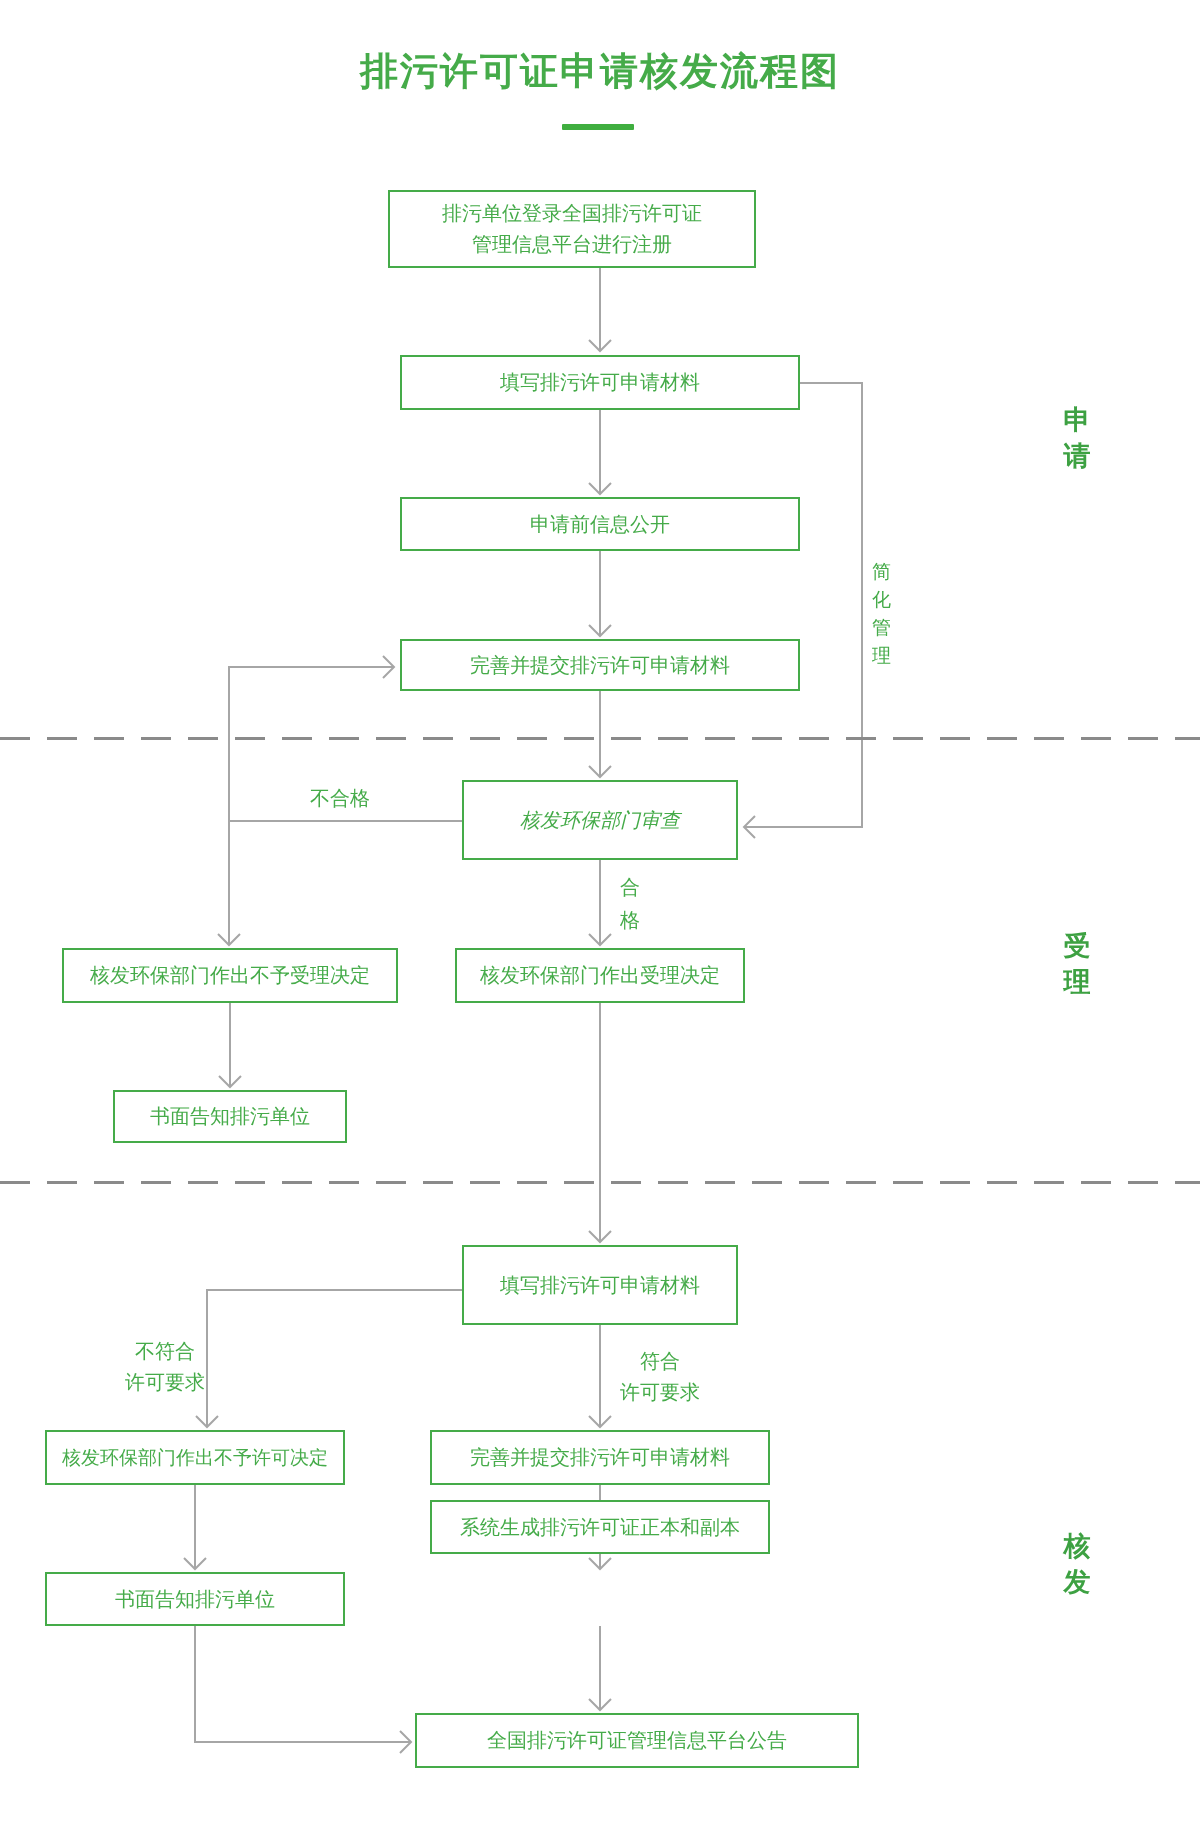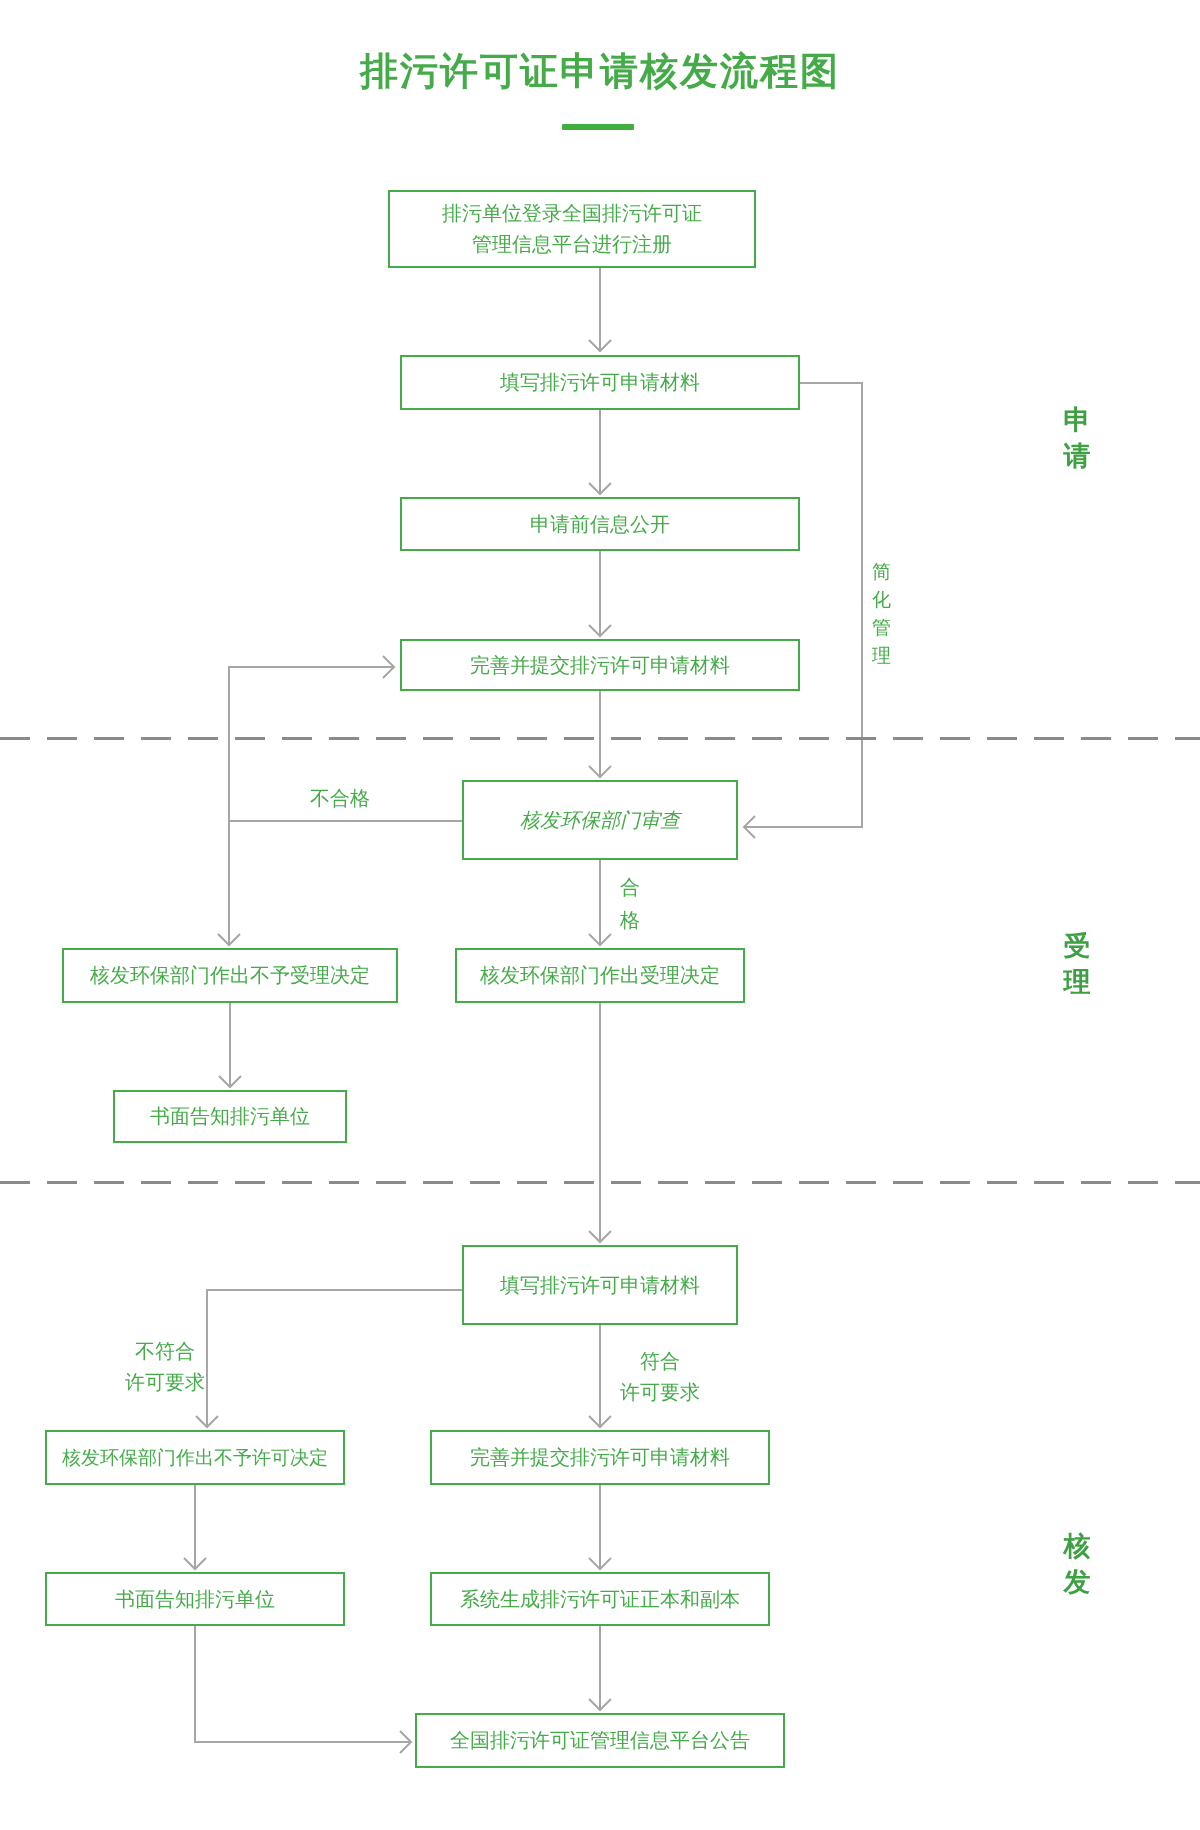--- a/index.html
+++ b/index.html
@@ -117,22 +117,22 @@
 
   <div class="node" style="left:462px; top:780px; width:276px; height:80px;font-style:italic;">核发环保部门审查</div>
   <div class="node" style="left:62px;  top:948px; width:336px; height:55px;">核发环保部门作出不予受理决定</div>
   <div class="node" style="left:455px; top:948px; width:290px; height:55px;">核发环保部门作出受理决定</div>
   <div class="node" style="left:113px; top:1090px; width:234px; height:53px;">书面告知排污单位</div>
 
   <div class="node" style="left:462px; top:1245px; width:276px; height:80px;">填写排污许可申请材料</div>
   <div class="node" style="left:45px;  top:1430px; width:300px; height:55px; font-size:19px;">核发环保部门作出不予许可决定</div>
   <div class="node" style="left:430px; top:1430px; width:340px; height:55px;">完善并提交排污许可申请材料</div>
   <div class="node" style="left:45px;  top:1572px; width:300px; height:54px;">书面告知排污单位</div>
-  <div class="node" style="left:430px; top:1572px; width:340px; height:54px;">系统生成排污许可证正本和副本</div>
-  <div class="node" style="left:415px; top:1713px; width:370px; height:55px;">全国排污许可证管理信息平台公告</div>
+  <div class="node" style="left:430px; top:1500px; width:340px; height:54px;">系统生成排污许可证正本和副本</div>
+  <div class="node" style="left:415px; top:1713px; width:444px; height:55px;">全国排污许可证管理信息平台公告</div>
 
   <div class="edge-label" style="left:872px; top:557px; line-height:28px; font-size:19px;">简
 化
 管
 理</div>
   <div class="edge-label" style="left:290px; top:785px; width:100px; text-align:center;">不合格</div>
   <div class="edge-label" style="left:620px; top:871px; line-height:33px;">合
 格</div>
   <div class="edge-label" style="left:115px; top:1336px; width:100px; text-align:center; line-height:31px;">不符合
 许可要求</div>

